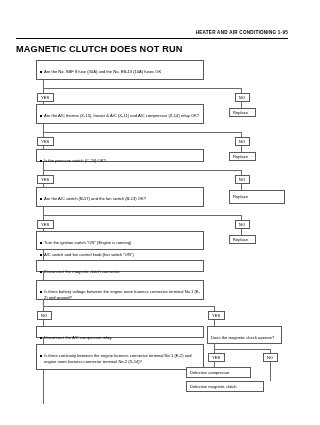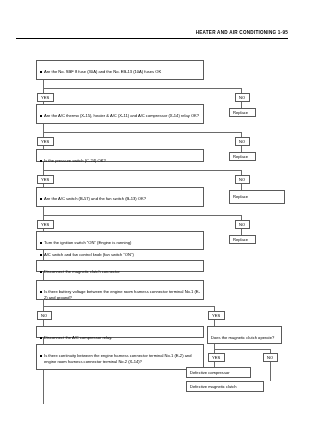--- a/index.html
+++ b/index.html
@@ -108,20 +108,21 @@
 </head>
 <body>
 
 <div id="page">
 
   <div class="hdr">
     <div class="hdr-text">HEATER AND AIR CONDITIONING  1-95</div>
     <div class="hdr-rule"></div>
   </div>
 
+  <div class="title">MAGNETIC CLUTCH DOES NOT RUN</div>
 
   <div class="box bullets" style="left:36px; top:60px; width:168px; height:20px;">
     <span class="bl">Are the No. SBF 8 fuse (30A) and the No. EB-13 (10A) fuses OK</span>
   </div>
 
   <div class="vline" style="left:43px; top:80px; height:8px;"></div>
   <div class="hline" style="left:43px; top:88px; width:199px;"></div>
   <div class="vline" style="left:241px; top:88px; height:5px;"></div>
   <div class="vline" style="left:43px; top:88px; height:5px;"></div>
 

